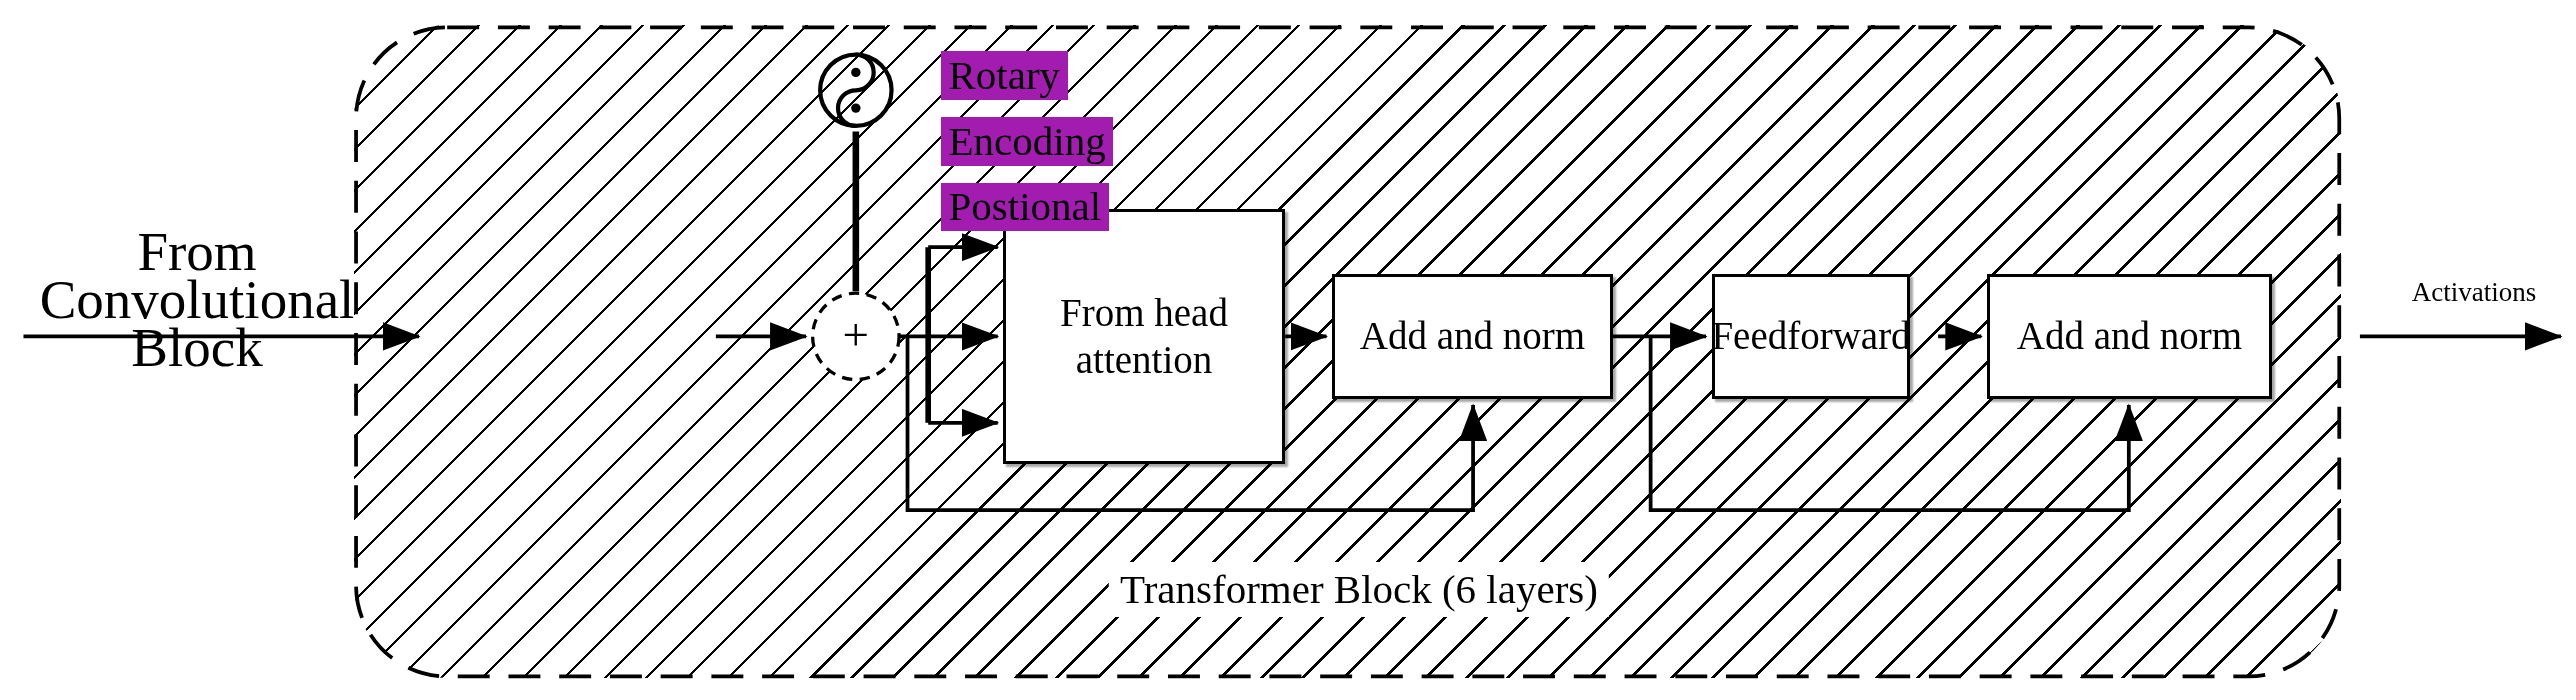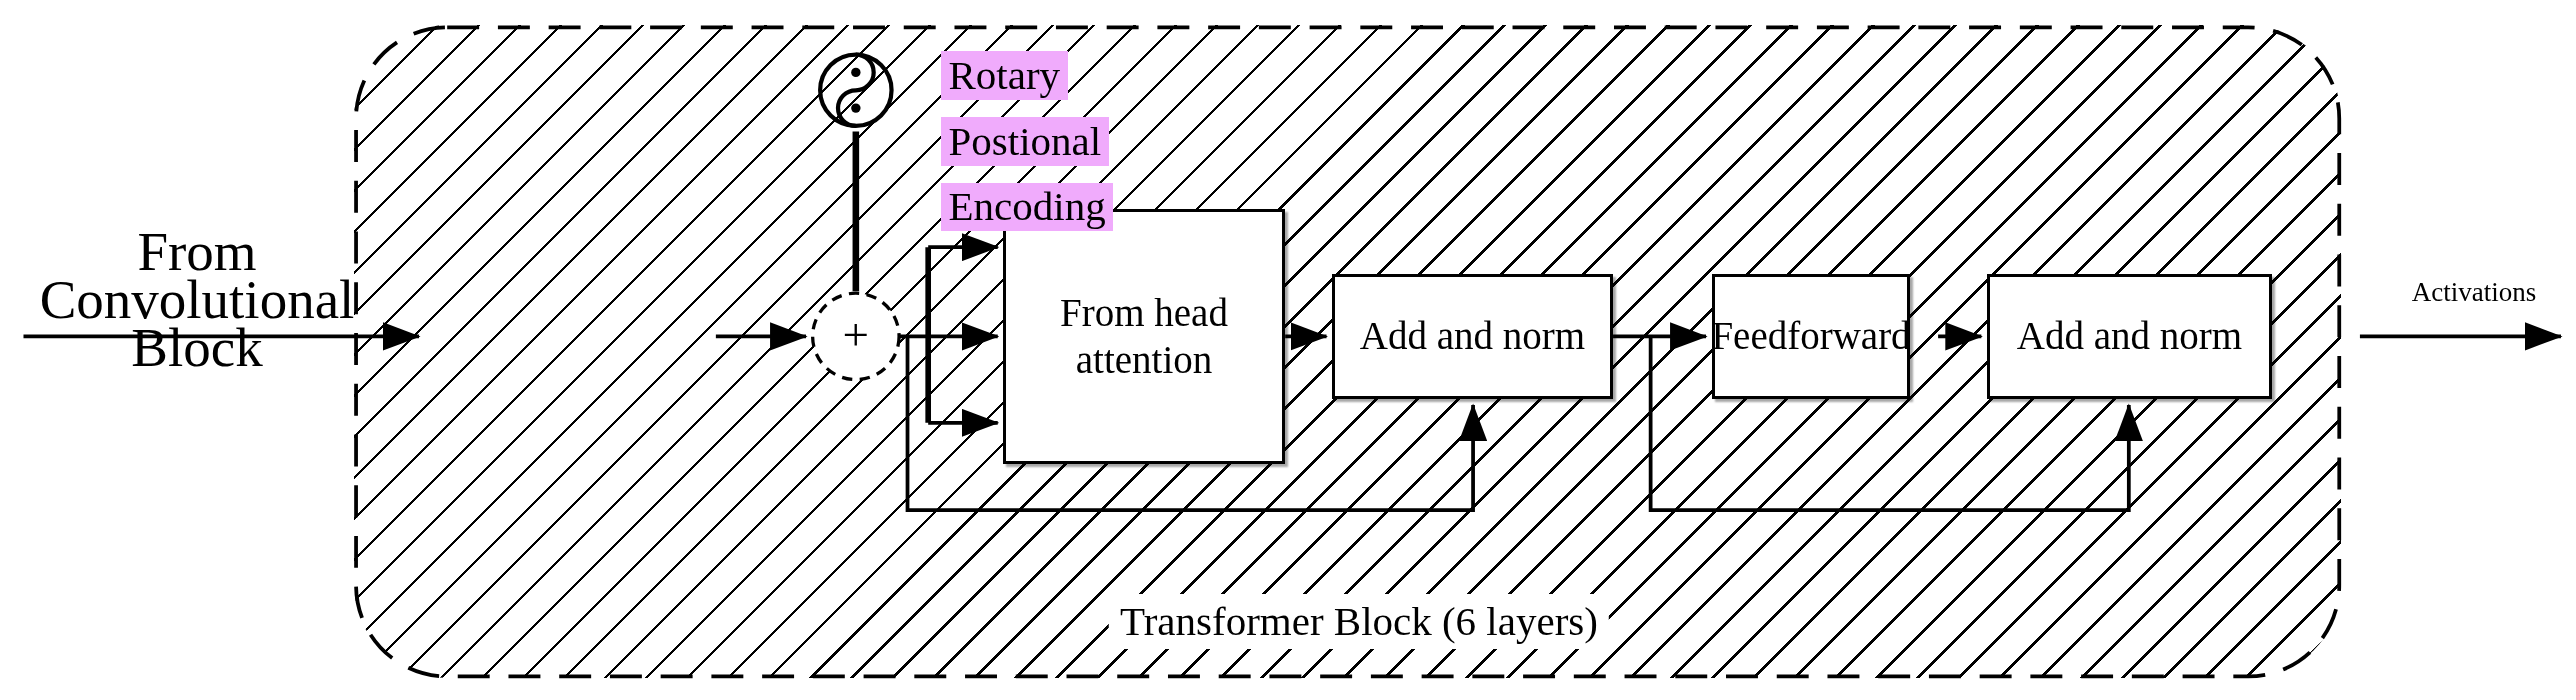--- a/index.html
+++ b/index.html
@@ -36,31 +36,30 @@
   }
   .lbl{position:absolute;z-index:4;white-space:pre-line;}
   .from-lbl{
     left:197px;top:228px;transform:translateX(-50%);
     width:376px;text-align:center;
     font-size:55px;line-height:48px;
   }
   .rotary-lbl{left:941px;top:34px;}
   .rotary-line{
     display:table;
-    background:#f0abfc;
+    background:#a21caf;
     font-size:41px;line-height:45px;
     padding:1.9px 7.5px;
   }
   .caption-lbl{
     left:1359px;top:562px;transform:translateX(-50%);
     background:#ffffff;
     font-size:41px;line-height:47px;
     padding:3.8px 11.3px;
     white-space:nowrap;
-    margin-top:32px;
   }
   .activations-lbl{
     left:2474px;top:272px;transform:translateX(-50%);
     font-size:27px;line-height:41px;
     white-space:nowrap;
   }
 </style>
 </head>
 <body>
 
@@ -130,22 +129,22 @@
 
   <div class="box" style="left:1987px;top:274px;width:285px;height:125px;">
     <span>Add and norm</span>
   </div>
 
   <div class="lbl from-lbl">From
 Convolutional Block</div>
 
   <div class="lbl rotary-lbl">
     <div class="rotary-line">Rotary</div>
+    <div class="rotary-line">Encoding</div>
     <div class="rotary-line">Postional</div>
-    <div class="rotary-line">Encoding</div>
   </div>
 
   <div class="lbl caption-lbl">Transformer Block (6 layers)</div>
 
   <div class="lbl activations-lbl">Activations</div>
 
 </div>
 
 
 </body></html>

